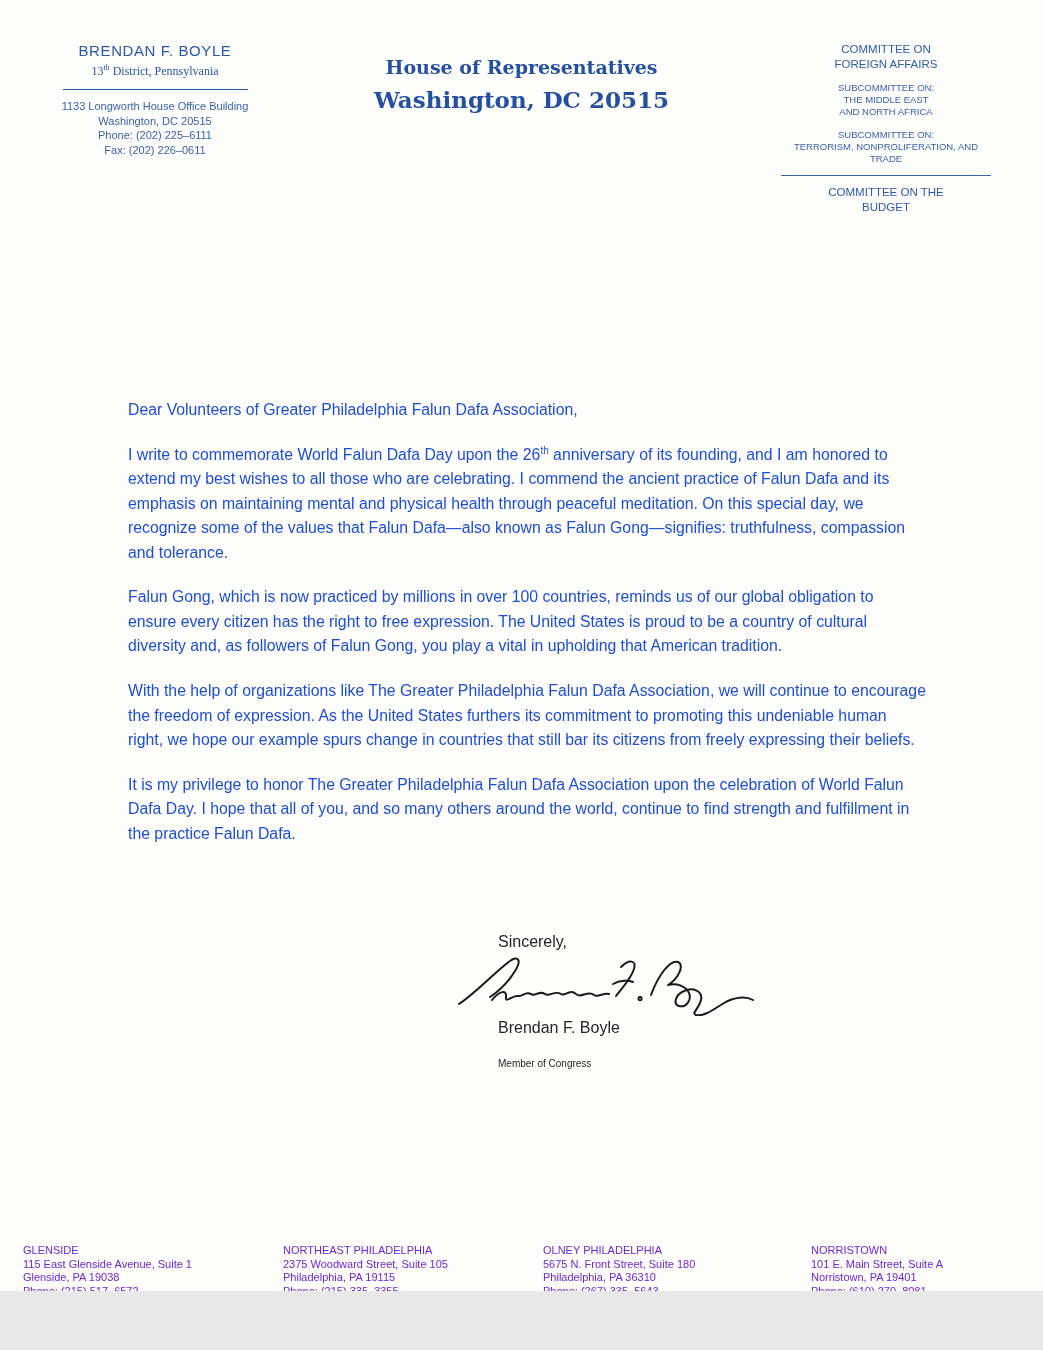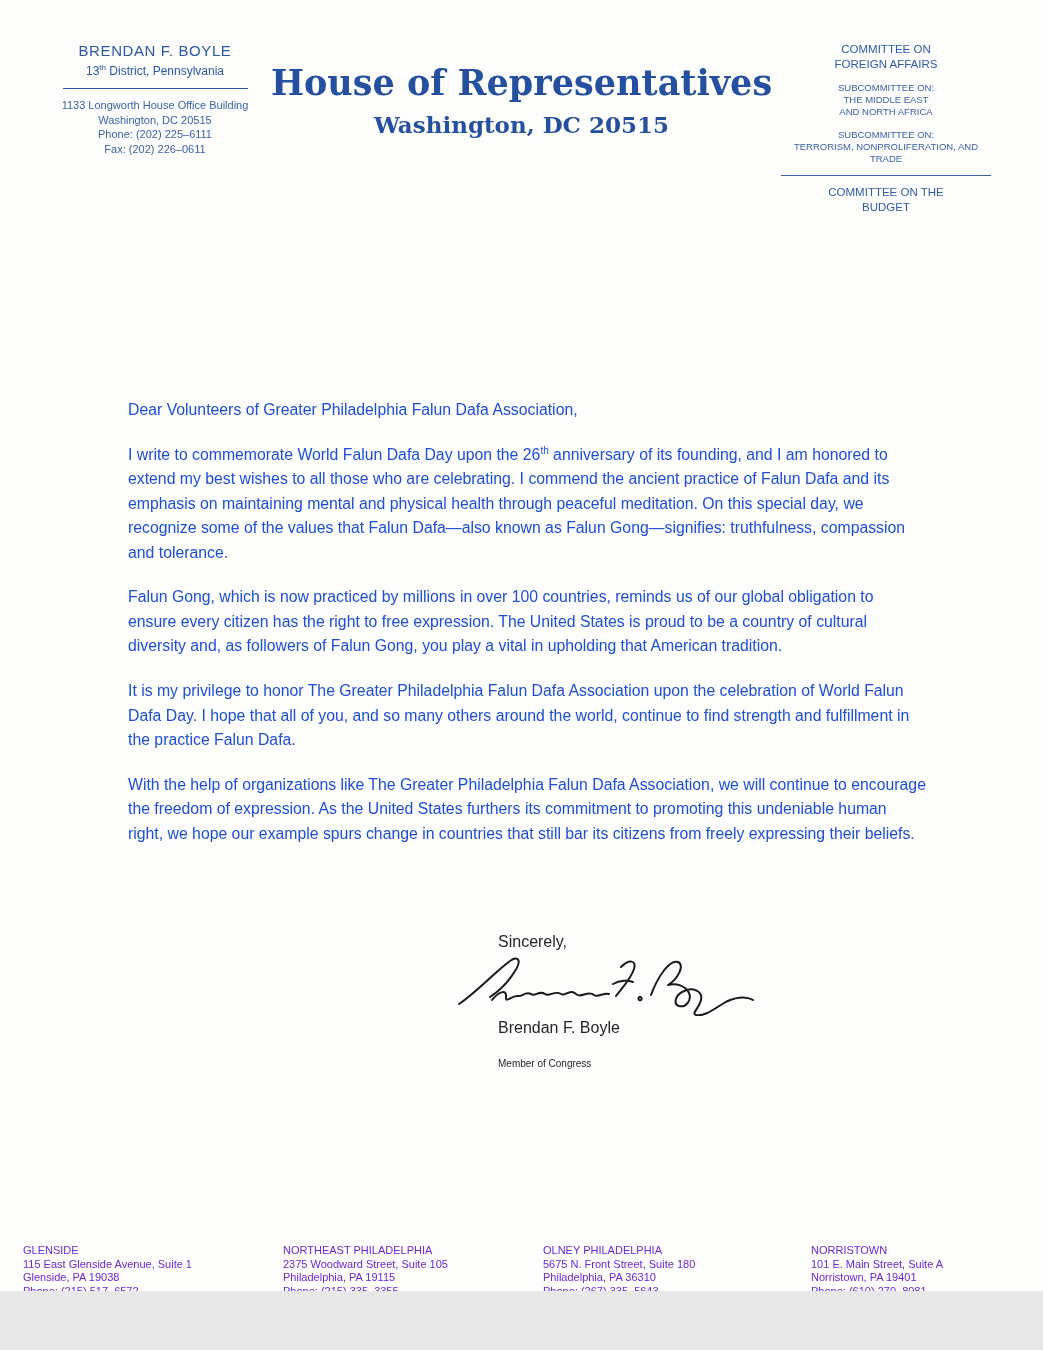--- a/index.html
+++ b/index.html
@@ -10,31 +10,31 @@
     background:#fdfdfc;
     font-family:"Liberation Sans",sans-serif;
     overflow:hidden;
   }
   
   .member-block{
     position:absolute;left:35px;top:42px;width:240px;
     text-align:center;color:#2b58a7;
   }
   .member-name{font-size:15px;letter-spacing:.6px;font-weight:500;}
-  .member-district{font-size:12px;margin-top:4px;}
+  .member-district{font-size:12px;margin-top:4px;font-family:Liberation Serif, serif;}
   .member-district sup{font-size:8px;}
   .member-divider{border:0;border-top:1.5px solid #2b58a7;width:185px;margin:10px auto 9px auto;}
   .member-address{font-size:11px;line-height:14.5px;color:#3b63ac;}
   .masthead{
     position:absolute;left:0;top:56px;width:1043px;
     text-align:center;color:#24509f;
     font-family:"DejaVu Serif",serif;font-weight:bold;
   }
   .masthead-line1{font-size:31px;letter-spacing:.5px;}
-  .masthead-line2{font-size:35px;margin-top:6px;}
+  .masthead-line2{font-size:19px;}
   .masthead-line3{font-size:23px;margin-top:8px;}
   .committees{
     position:absolute;left:758px;top:42px;width:256px;
     text-align:center;color:#3b63ac;
   }
   .committee-title{font-size:11.5px;line-height:14.5px;color:#2f5caa;}
   .subcommittee{font-size:9.5px;line-height:12px;margin-top:11px;}
   .committees-divider{border:0;border-top:1px solid #3b63ac;width:210px;margin:10px auto 9px auto;}
   
   .letter-body{
@@ -101,22 +101,22 @@
     <div class="committee-title">
       <div>COMMITTEE ON THE</div>
       <div>BUDGET</div>
     </div>
   </div>
 
   <main class="letter-body">
     <p>Dear Volunteers of Greater Philadelphia Falun Dafa Association,</p>
     <p><span>I write to commemorate World Falun Dafa Day upon the 26</span><sup>th</sup><span> anniversary of its founding, and I am honored to extend my best wishes to all those who are celebrating. I commend the ancient practice of Falun Dafa and its emphasis on maintaining mental and physical health through peaceful meditation. On this special day, we recognize some of the values that Falun Dafa—also known as Falun Gong—signifies: truthfulness, compassion and tolerance.</span></p>
     <p>Falun Gong, which is now practiced by millions in over 100 countries, reminds us of our global obligation to ensure every citizen has the right to free expression. The United States is proud to be a country of cultural diversity and, as followers of Falun Gong, you play a vital in upholding that American tradition.</p>
+    <p>With the help of organizations like The Greater Philadelphia Falun Dafa Association, we will continue to encourage the freedom of expression. As the United States furthers its commitment to promoting this undeniable human right, we hope our example spurs change in countries that still bar its citizens from freely expressing their beliefs.</p>
     <p>It is my privilege to honor The Greater Philadelphia Falun Dafa Association upon the celebration of World Falun Dafa Day. I hope that all of you, and so many others around the world, continue to find strength and fulfillment in the practice Falun Dafa.</p>
-    <p>With the help of organizations like The Greater Philadelphia Falun Dafa Association, we will continue to encourage the freedom of expression. As the United States furthers its commitment to promoting this undeniable human right, we hope our example spurs change in countries that still bar its citizens from freely expressing their beliefs.</p>
   </main>
 
   <div class="signature-block">
     <div class="closing">Sincerely,</div>
     <svg class="signature-svg" viewBox="0 0 300 62" fill="none" xmlns="http://www.w3.org/2000/svg">
       <g stroke="#1a1a1a" stroke-width="2" stroke-linecap="round" stroke-linejoin="round" fill="none">
         <path d="M4,50 C22,38 42,16 55,7 C63,1 67,6 60,17 C54,27 44,37 35,43"></path>
         <path d="M37,46 C45,36 52,36 51,43 C50,50 57,41 63,42 C67,43 70,37 76,40 C80,43 84,36 90,40 C94,43 100,36 106,40 C110,43 115,34 121,40 C125,45 133,36 139,41 C143,44 149,38 154,40"></path>
         <path d="M166,13 C174,5 182,6 179,15 C176,25 166,35 161,42"></path>
         <path d="M158,30 C165,26 173,26 178,28"></path>

